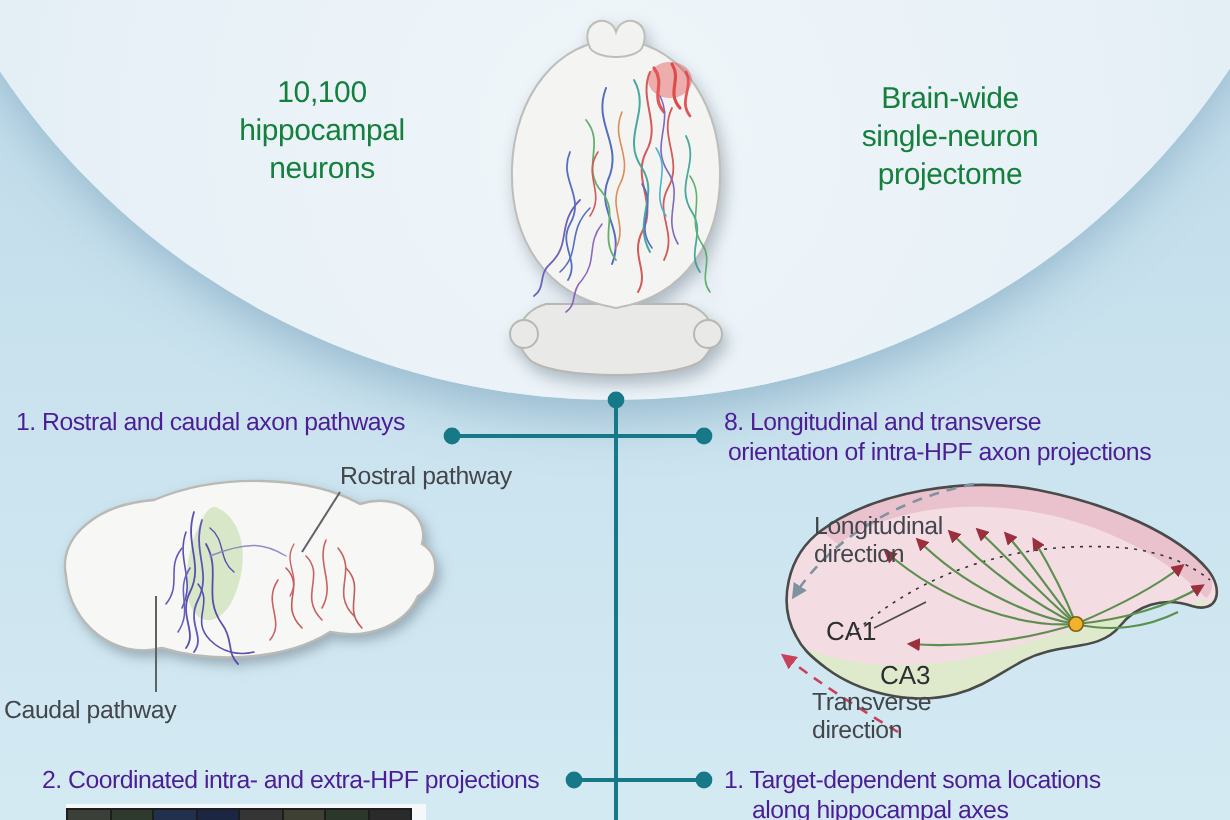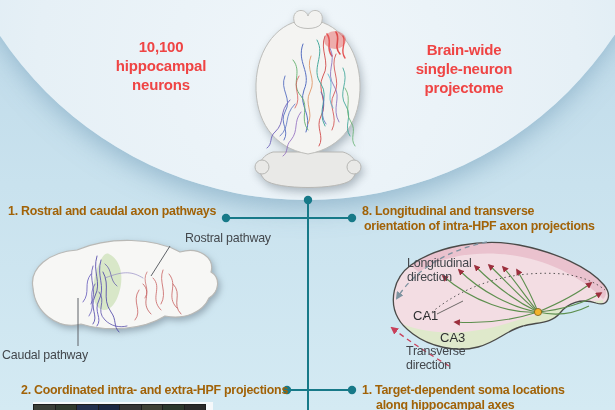--- a/index.html
+++ b/index.html
@@ -9,25 +9,25 @@
     background:linear-gradient(180deg,#bfdae9 0%,#c9e2ee 45%,#d4eaf3 100%);
   }
   .abs{position:absolute;}
   
   .hero-circle{
     left:-62px;top:-538px;width:738px;height:738px;border-radius:50%;
     background:radial-gradient(circle at 50% 82%,#f0f6fa 0%,#e6f0f6 38%,#d6e8f1 68%,#c4ddeb 100%);
     box-shadow:0 16px 26px -8px rgba(105,150,178,.55);
   }
   .stat{
-    font-weight:bold;font-size:15px;line-height:19px;color:#ef4444;
+    font-weight:normal;font-size:15px;line-height:19px;color:#15803d;
     text-align:center;white-space:pre-line;letter-spacing:-.2px;
   }
   .sec-title{
-    font-weight:bold;font-size:12.4px;line-height:15px;color:#a16207;
+    font-weight:normal;font-size:12.4px;line-height:15px;color:#4c1d95;
     letter-spacing:-.25px;white-space:nowrap;
   }
   .lbl{
     font-size:12.4px;line-height:14px;color:#43474c;letter-spacing:-.2px;
     white-space:pre-line;
   }
   svg{display:block;}
   .brain-shadow{filter:drop-shadow(2px 4px 4px rgba(95,110,125,.45));}
   .sag-shadow{filter:drop-shadow(2px 3px 3px rgba(100,115,130,.5));}
   svg text{font-family:"Liberation Sans",sans-serif;font-size:13px;fill:#2e2f31;}
@@ -76,21 +76,21 @@
     <path d="M62,100 C50,112 58,122 47,132" stroke="#3a57b8" stroke-width="0.8"></path>
     <path d="M68,108 C60,118 66,126 58,136 C52,142 56,148 50,152" stroke="#7c4fb5" stroke-width="0.8"></path>
     <path d="M112,84 C120,96 110,106 118,118 C124,127 116,134 122,142" stroke="#4aa457" stroke-width="0.8"></path>
     <path d="M95,70 C103,82 92,92 100,104" stroke="#2fa8c8" stroke-width="0.8"></path>
   </g>
 </svg>
 
 <div class="abs stat" style="left:81px;top:37px;width:160px;">10,100
 hippocampal
 neurons</div>
-<div class="abs stat" style="left:384px;top:40px;width:160px;">Brain-wide
+<div class="abs stat" style="left:395px;top:40px;width:160px;">Brain-wide
 single-neuron
 projectome</div>
 
 <svg class="abs sag-shadow" style="left:15px;top:226px;" width="215" height="125" viewBox="0 0 215 125">
   <path d="M18,62 C14,42 34,26 62,24 C95,10 140,12 165,26 C184,20 200,32 196,46 C206,52 204,66 194,72 C188,86 170,94 150,90 C128,104 92,106 66,98 C42,104 20,86 18,62 Z" fill="#f7f7f5" stroke="#b9b9b6" stroke-width="1.2"></path>
   <path d="M94,28 C106,34 110,52 103,70 C98,84 88,88 82,80 C76,72 78,50 84,38 C87,31 90,26 94,28 Z" fill="#cfe2bd" opacity="0.8"></path>
   <g fill="none" stroke-linecap="round" opacity="0.9">
     <path d="M82,30 C77,46 87,56 80,70 C74,82 84,90 78,98" stroke="#4a3fa5" stroke-width="0.9"></path>
     <path d="M86,34 C81,50 91,60 84,74 C78,86 88,92 82,100" stroke="#5246b5" stroke-width="0.9"></path>
     <path d="M78,40 C73,54 83,64 76,78" stroke="#4a3fa5" stroke-width="0.8"></path>
@@ -168,21 +168,21 @@
     <circle cx="352" cy="390" r="4.2"></circle>
   </g>
   <g stroke="#5f6368" stroke-width="1">
     <line x1="170" y1="246" x2="151" y2="276"></line>
     <line x1="78" y1="298" x2="78" y2="346"></line>
   </g>
 </svg>
 
 <div class="abs sec-title" style="left:8px;top:204px;">1. Rostral and caudal axon pathways</div>
 
-<div class="abs lbl" style="left:185px;top:231px;">Rostral pathway</div>
+<div class="abs lbl" style="left:170px;top:231px;">Rostral pathway</div>
 <div class="abs lbl" style="left:2px;top:348px;">Caudal pathway</div>
 
 <div class="abs sec-title" style="left:362px;top:204px;">8. Longitudinal and transverse</div>
 <div class="abs sec-title" style="left:364px;top:219px;">orientation of intra-HPF axon projections</div>
 
 <div class="abs lbl" style="left:363px;top:256px;margin-left:44px;">Longitudinal
 direction</div>
 <div class="abs lbl" style="left:366px;top:344px;margin-left:40px;">Transverse
 direction</div>
 

